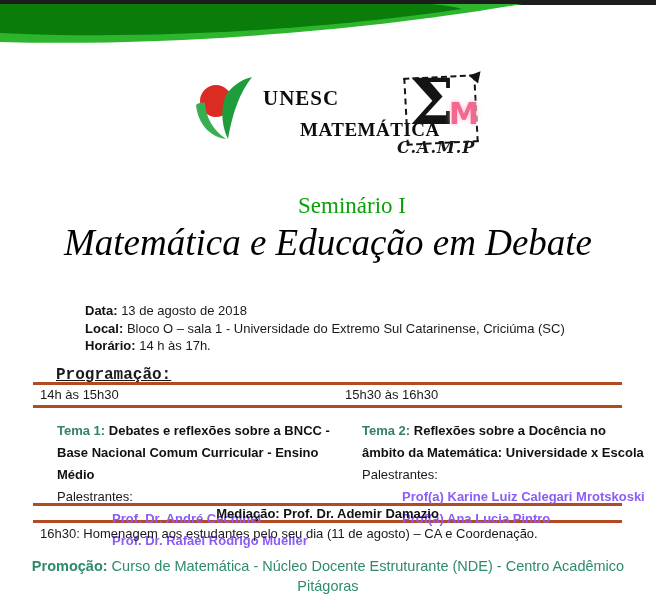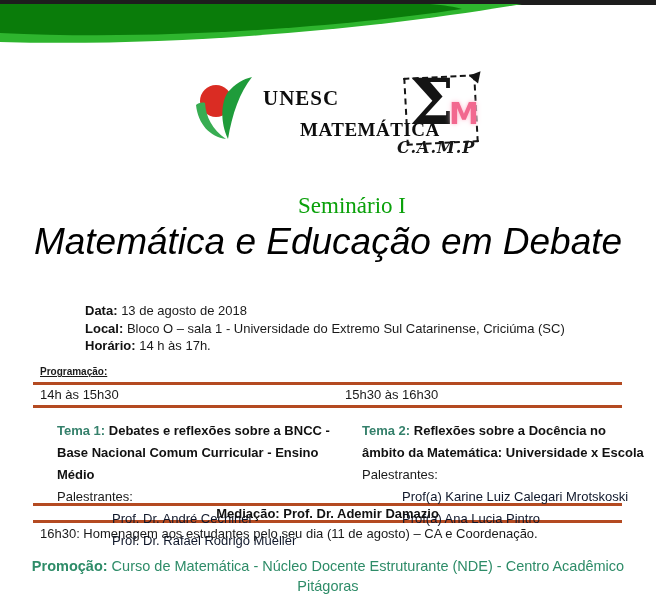--- a/index.html
+++ b/index.html
@@ -25,42 +25,42 @@
   .camp-m{position:absolute;left:52px;top:22px;font-family:"DejaVu Sans",sans-serif;
           font-weight:bold;font-size:30px;color:#f2688f;
           text-shadow:0 0 3px #ffc1d4, 0 0 6px #ffd9e4;}
   .camp-caption{position:absolute;left:0px;top:64px;font-family:"DejaVu Serif",serif;
                 font-weight:bold;font-style:italic;font-size:16px;letter-spacing:1px;color:#161616;}
 
   
   .seminar-title{position:absolute;left:0;top:193px;width:656px;text-align:center;
                  font-family:"Liberation Serif",serif;font-size:23px;color:#0aa10a;padding-left:24px;}
   .main-title{position:absolute;left:0;top:221px;width:656px;text-align:center;
-              font-family:Liberation Sans, sans-serif;font-style:italic;font-size:37px;color:#000;}
+              font-family:Liberation Serif, serif;font-style:italic;font-size:37px;color:#000;}
 
   
   .info{position:absolute;left:40px;top:302px;font-size:13px;line-height:17.5px;}
   .info b{color:#111;padding-left:45px;}
 
-  .prog-heading{position:absolute;left:40px;top:366px;font-size:10px;font-weight:bold;
-                text-decoration:underline;}
+  .prog-heading{position:absolute;left:56px;top:366px;font-size:16px;font-weight:bold;
+                text-decoration:underline;font-family:Liberation Mono, monospace;}
 
   .rule{position:absolute;left:33px;width:589px;height:3px;background:#b44a21;}
   .rule1{top:382px;} .rule2{top:405px;} .rule3{top:503px;} .rule4{top:520px;}
 
   .time-left{position:absolute;left:40px;top:387px;font-size:13px;}
   .time-right{position:absolute;left:345px;top:387px;font-size:13px;}
 
   .col{position:absolute;top:420px;font-size:13px;line-height:22px;margin-left:17px;}
   .col p{margin:0;}
   .col-left{left:40px;width:300px;}
   .col-right{left:345px;width:285px;}
   .tema-line{font-weight:bold;color:#111;}
   .tema-label{color:#35806b;font-weight:bold;}
-  .speaker{font-weight:normal;color:#0f172a;}
+  .speaker{font-weight:bold;color:#8b5cf6;}
   .col-left .speaker{padding-left:55px;}
   .col-right .speaker{padding-left:40px;}
 
   .mediacao{position:absolute;left:33px;top:506px;width:589px;text-align:center;
             font-size:13px;font-weight:bold;color:#111;}
   .homenagem{position:absolute;left:40px;top:526px;font-size:13px;}
 
   .promo{position:absolute;left:28px;top:556px;width:600px;text-align:center;
          font-size:14.5px;line-height:20px;color:#2e8c68;}
   .promo b{color:#2e8c68;}

